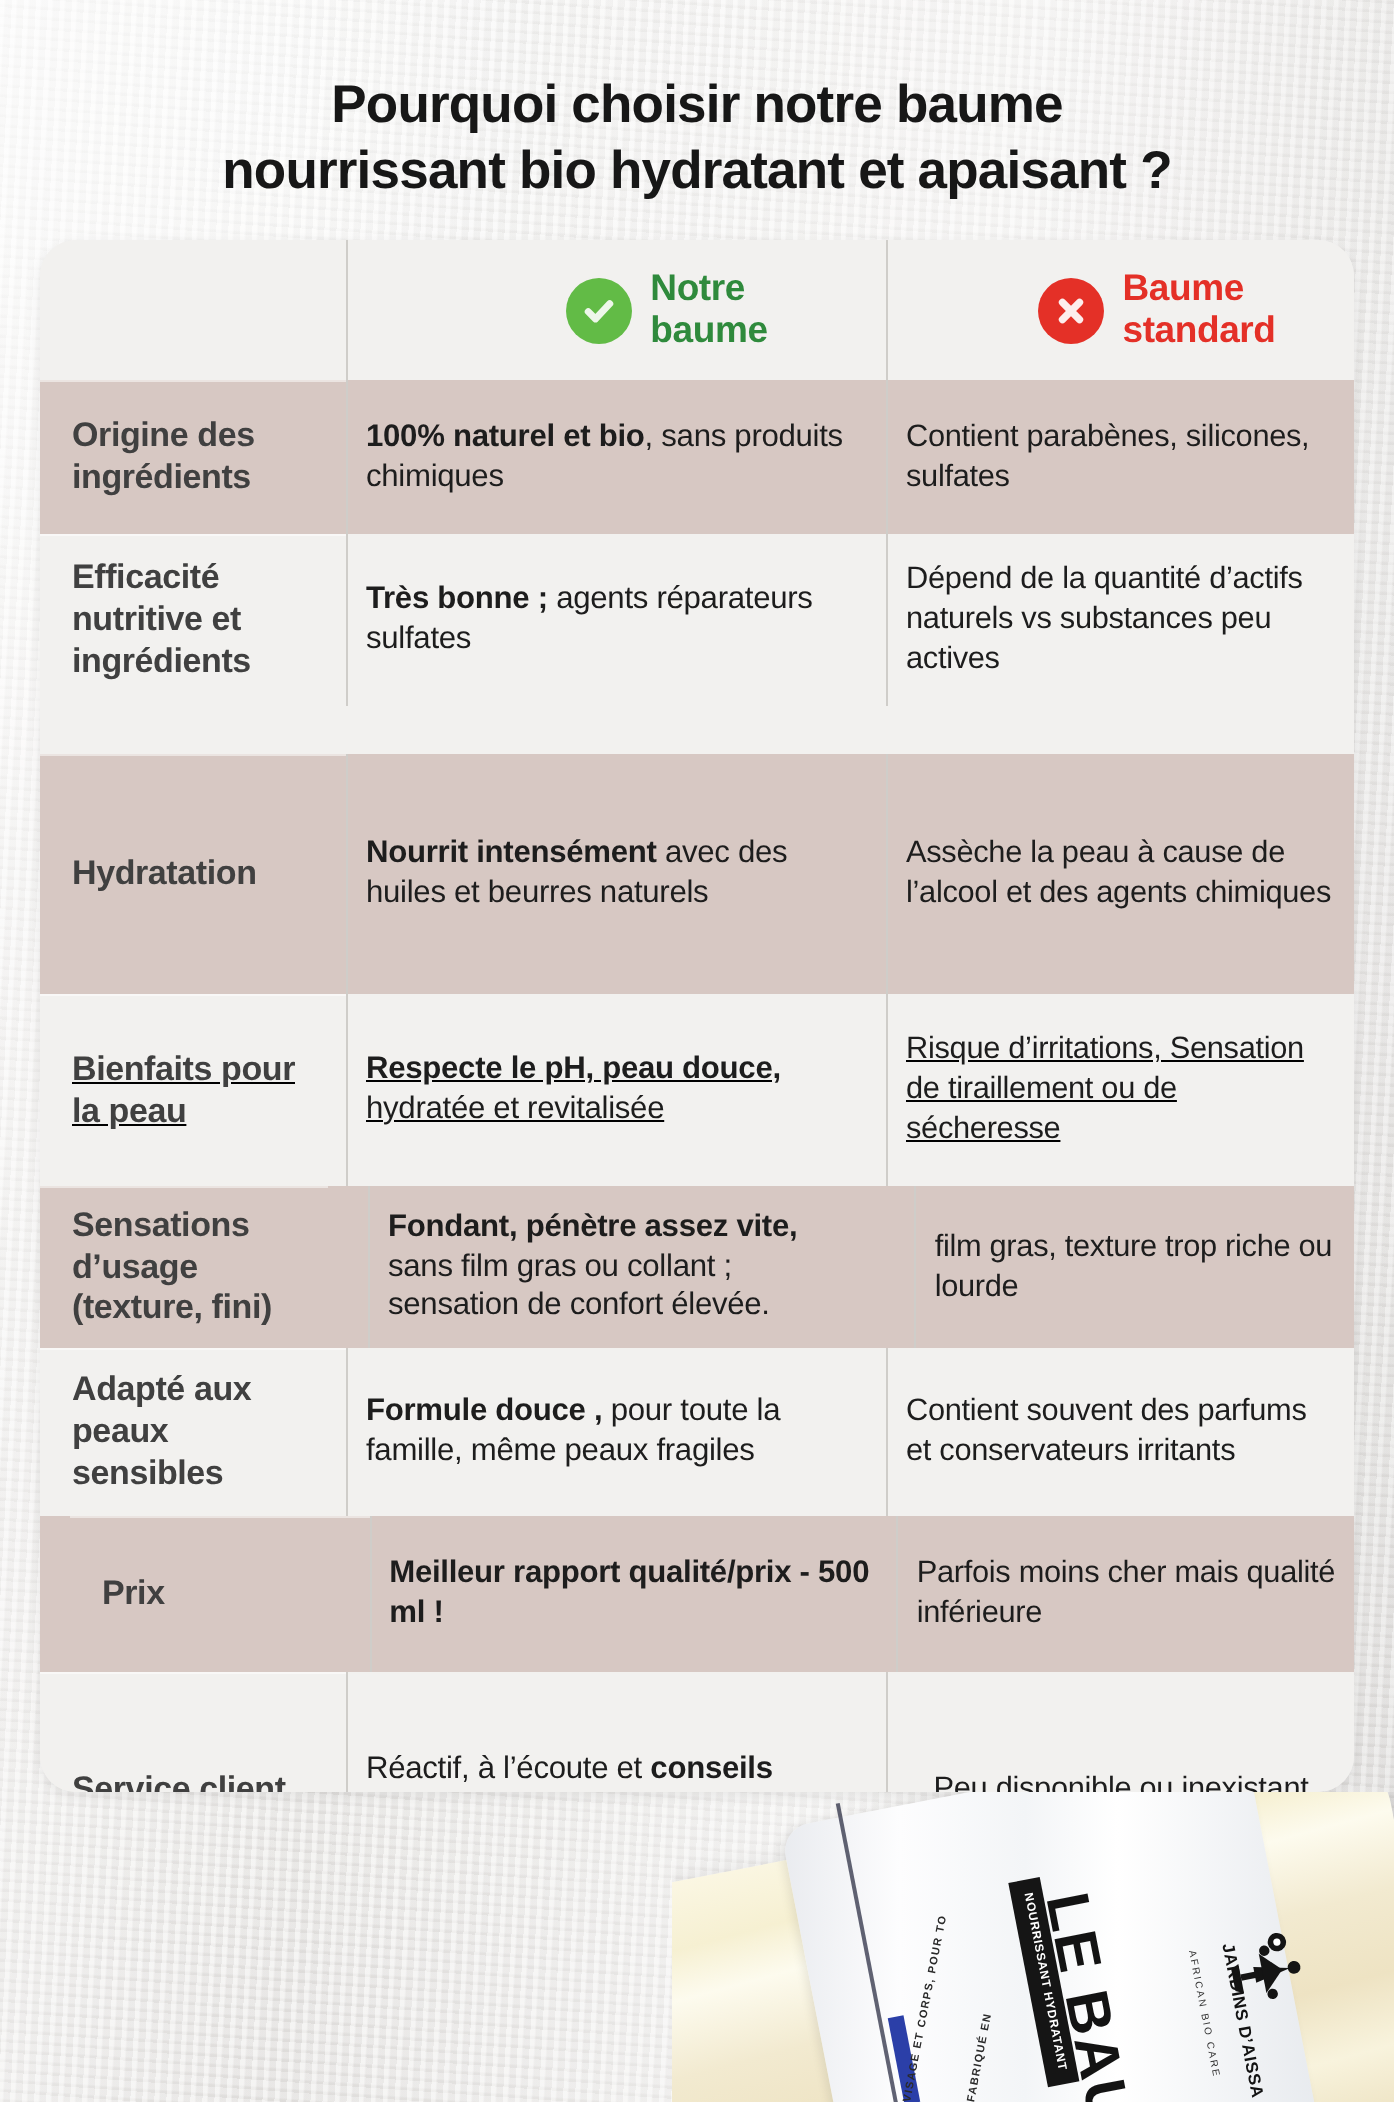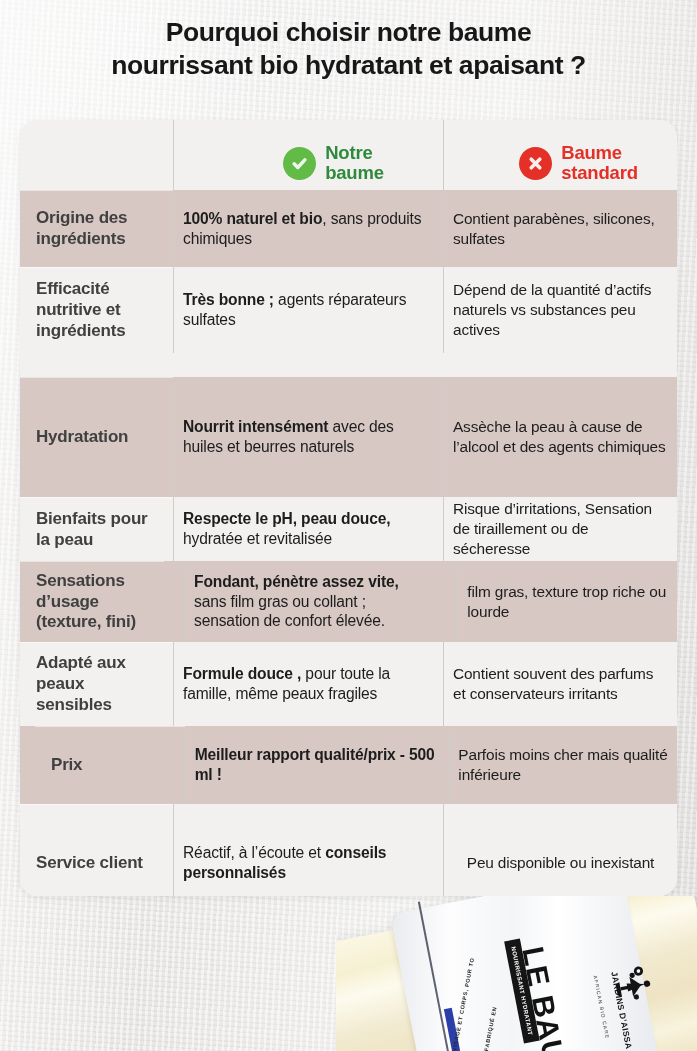--- a/index.html
+++ b/index.html
@@ -25,21 +25,21 @@
       linear-gradient(97deg, rgba(255,255,255,.55) 0%, rgba(0,0,0,0) 32%, rgba(255,255,255,.4) 63%, rgba(0,0,0,.03) 100%),
       repeating-linear-gradient(93deg, rgba(255,255,255,.42) 0px, rgba(255,255,255,.42) 2px, rgba(0,0,0,.018) 3px, rgba(0,0,0,.018) 6px),
       repeating-linear-gradient(4deg, rgba(0,0,0,.015) 0px, rgba(0,0,0,.015) 1px, rgba(255,255,255,.30) 2px, rgba(255,255,255,.30) 5px),
       radial-gradient(130% 90% at 18% 4%, #f7f7f6 0%, #eceae8 48%, #e6e4e2 100%);
     z-index: 0;
   }
 
   
   #title {
     position: absolute;
-    top: 16px;
+    top: 36px;
     left: 0;
     width: 697px;
     z-index: 3;
     text-align: center;
     color: #171717;
     font-size: 26.5px;
     font-weight: 700;
     line-height: 1.26;
     letter-spacing: -0.4px;
     -webkit-font-smoothing: antialiased;
@@ -82,21 +82,21 @@
   
   .c-label { width: 153px; }
   .c-ours  { width: 270px; border-left: 1.5px solid #cfcdc9; }
   .c-std   { width: 234px; border-left: 1.5px solid #cfcdc9; }
 
   
   .row + .row .c-label { border-top: 1px solid rgba(255,255,255,.5); }
 
   
   #header-row { height: 70px; }
-  #header-row .cell { justify-content: flex-end; }
+  #header-row .cell { justify-content: center; }
 
   .head-inner {
     display: flex;
     flex-direction: row;
     align-items: center;
     gap: 9px;
     padding-left: 50px;
   }
   .c-std .head-inner { padding-left: 36px; }
 
@@ -141,21 +141,21 @@
     line-height: 1.28;
     letter-spacing: -0.15px;
   }
   .c-std .txt { font-size: 15.4px; }
   .txt b { font-weight: 700; }
 
   
   .h1 { height: 77px; }
   .h2 { height: 86px; }
   .h3 { height: 120px; margin-top: 24px; }
-  .h4 { height: 64px; }
+  .h4 { height: 96px; text-decoration: underline; }
   .h5 { height: 81px; gap: 20px; }
   .h6 { height: 84px; }
   .h7 { height: 78px; padding-left: 15px; }
   .h8 { height: 117px; }
 
   
   #jar {
     position: absolute;
     left: 336px;
     top: 896px;

